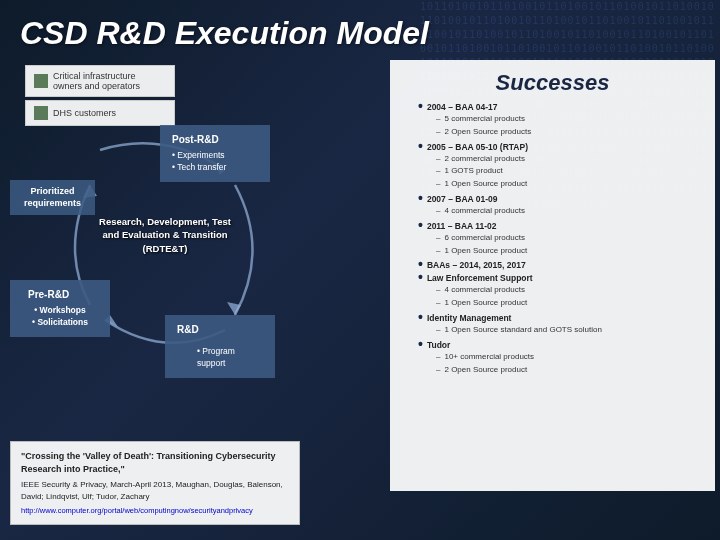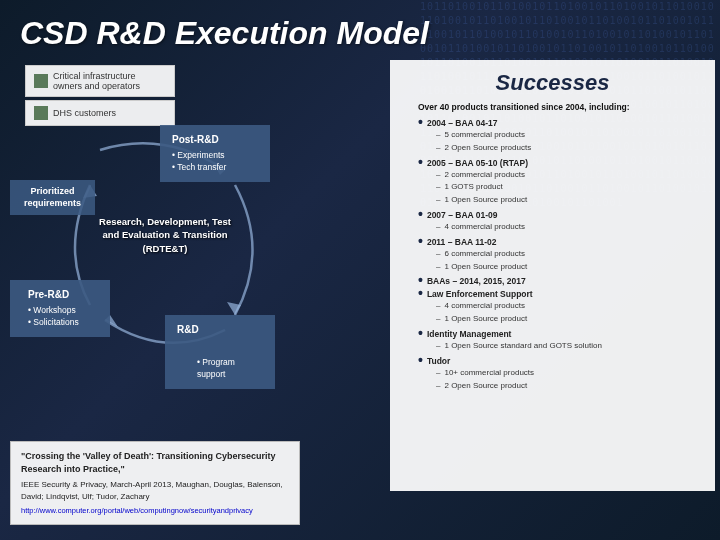--- a/index.html
+++ b/index.html
@@ -319,45 +319,44 @@
 
     <div class="post-rd-box">
       <div style="font-size:10px; margin-bottom:3px;">Post-R&amp;D</div>
       <div style="font-weight:normal; font-size:8.5px;">
         • Experiments<br>• Tech transfer
       </div>
     </div>
 
     <div class="pre-rd-box">
       <div style="font-size:10px; margin-bottom:3px;">Pre-R&amp;D</div>
-      <div style="font-weight:normal; font-size:8.5px;">
+      <div style="font-weight:bold; font-size:8.5px;text-align:center;">
         • Workshops<br>• Solicitations
       </div>
     </div>
 
     <div class="rd-box">
-      <div style="font-size:10px; margin-bottom:20px;">R&amp;D</div>
+      <div style="font-size:10px; margin-bottom:9px;">R&amp;D</div>
       <div style="font-weight:normal; font-size:8.5px;margin-left:20px;">
         • Program support
       </div>
     </div>
 
     <div class="center-label">Research, Development, Test and Evaluation &amp; Transition (RDTE&amp;T)</div>
 
   </div>
 
   <div class="bottom-text-box">
     <div class="title-line">"Crossing the 'Valley of Death': Transitioning Cybersecurity Research into Practice,"</div>
     <div style="margin-top:2px;">IEEE Security &amp; Privacy, March-April 2013, Maughan, Douglas, Balenson, David; Lindqvist, Ulf; Tudor, Zachary</div>
     <div class="link-line" style="margin-top:2px;">http://www.computer.org/portal/web/computingnow/securityandprivacy</div>
   </div>
 
   <div class="successes-panel">
     <div class="successes-title">Successes</div>
-    <div class="successes-intro">Over 40 products transitioned since 2004, including:</div>
 
     <div id="successes-list">
         <div class="success-item">
           <div class="bullet-main">
     <span class="bullet-dot">•</span>
     <span>2004 – BAA 04-17</span>
   </div>
           <div class="sub-items">
             <div class="sub-item">
         <span class="sub-dash">–</span>

